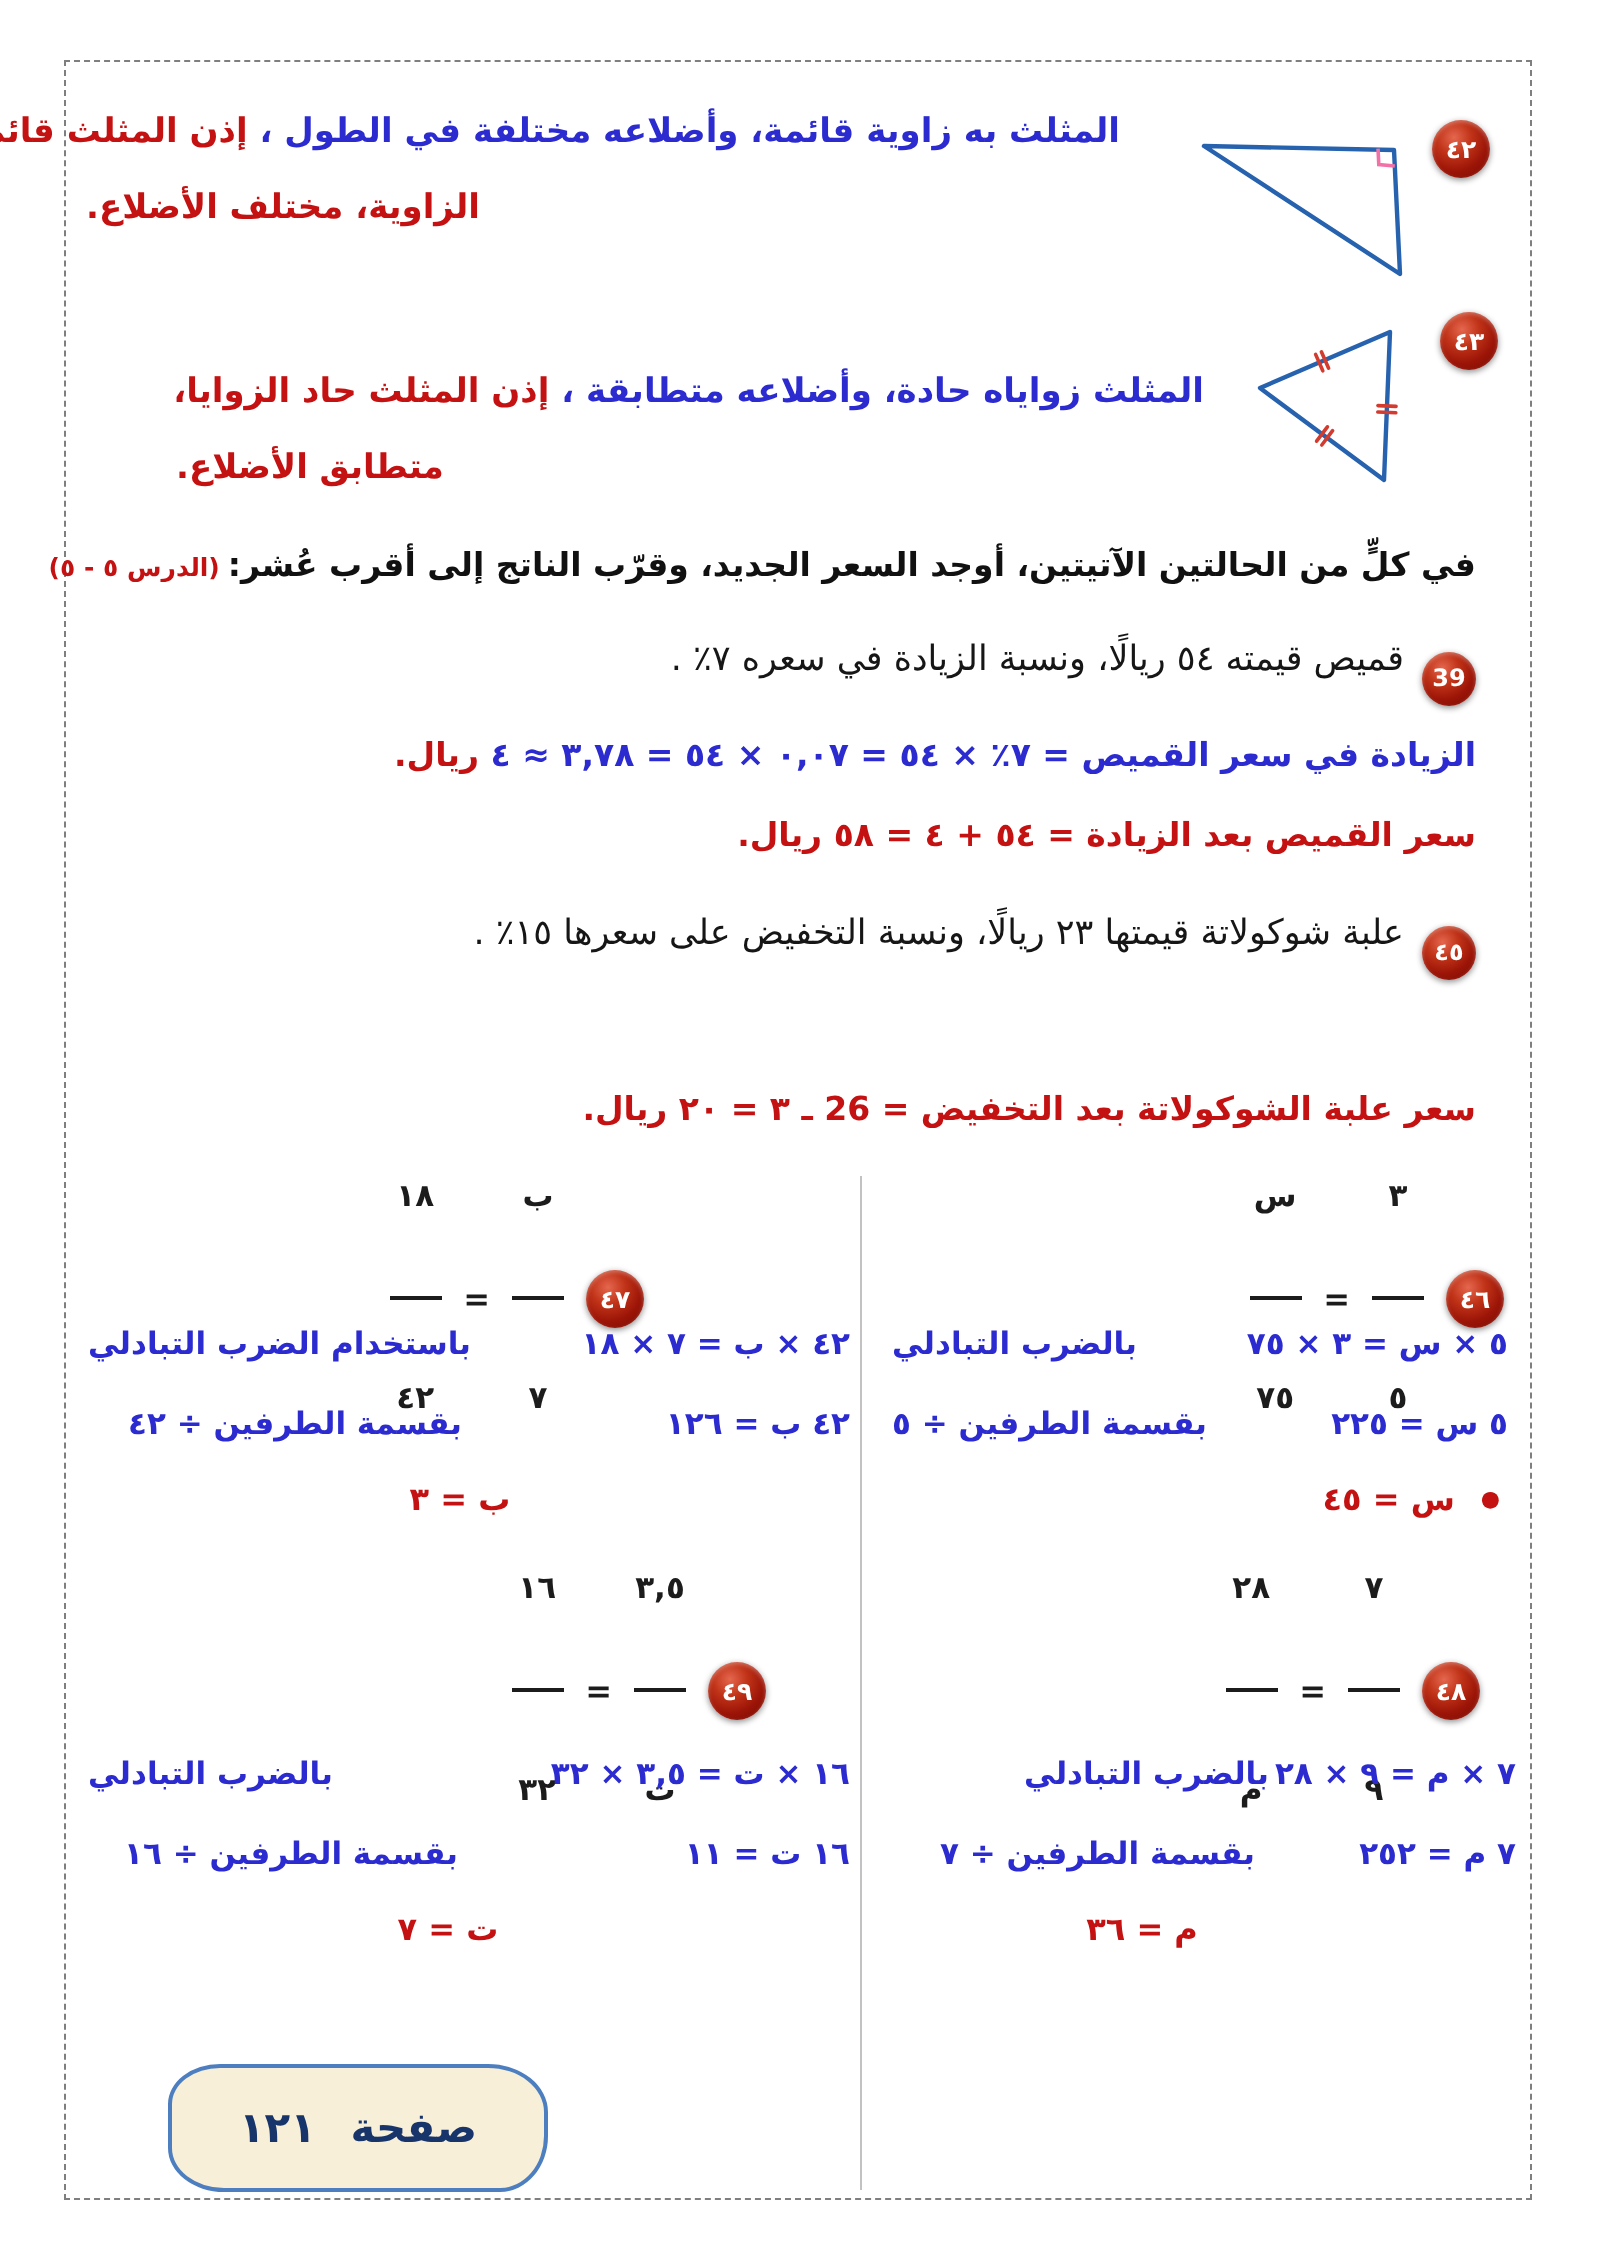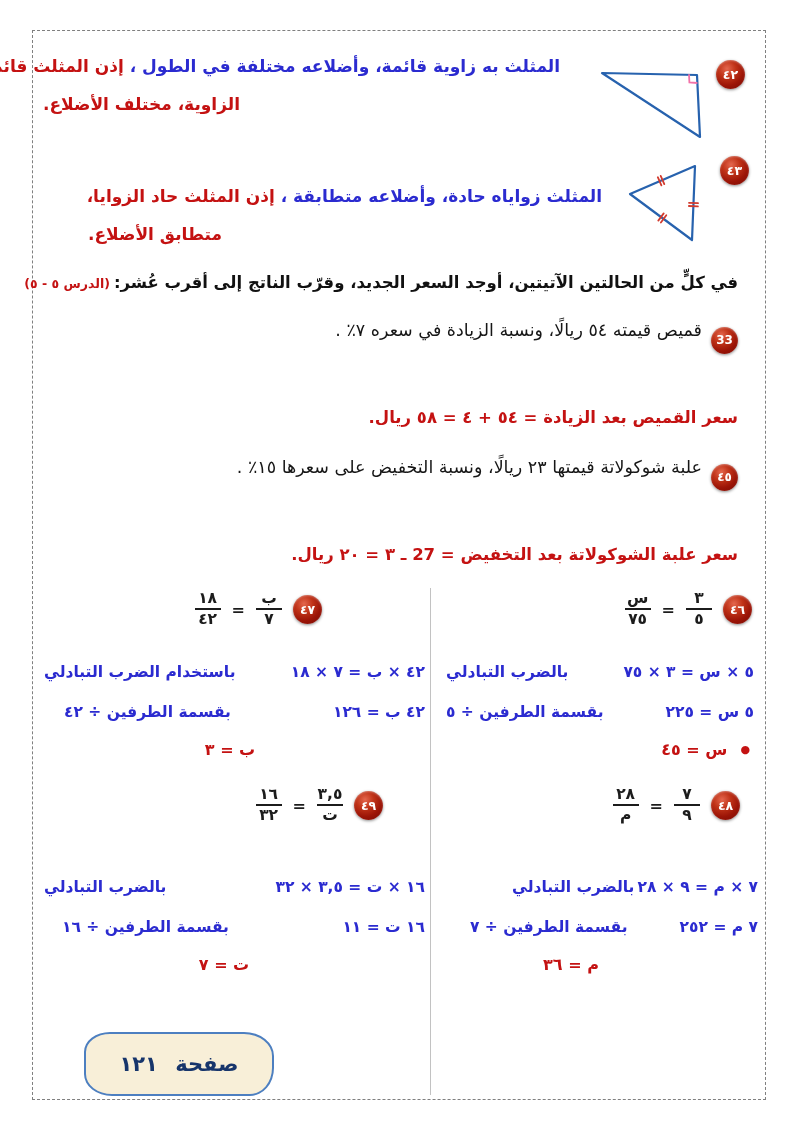--- a/index.html
+++ b/index.html
@@ -23,21 +23,21 @@
 
   .heading{direction:rtl;text-align:right;white-space:nowrap;font-weight:bold;font-size:16.5px;color:#111;}
   .lesson{font-size:12.5px;font-weight:bold;margin-right:4px;color:var(--red,#c41212);}
 
   .stmt{direction:rtl;text-align:right;white-space:nowrap;font-size:17.5px;color:#161616;}
   .work{direction:rtl;text-align:right;white-space:nowrap;font-weight:bold;font-size:16.5px;}
   .ans{direction:rtl;text-align:right;white-space:nowrap;font-weight:bold;font-size:16.5px;color:var(--red,#c41212);}
 
   .eqrow{display:flex;direction:rtl;align-items:center;gap:11px;}
   .frac{display:inline-flex;flex-direction:column;align-items:center;font-weight:bold;
-        font-size:15.5px;line-height:1.12;color:var(--ink,#1c1c1c);}
+        font-size:15.5px;line-height:1.12;color:var(--ink,#1c1c1c);gap:40px;}
   .frac .bar{height:2px;background:var(--ink,#1c1c1c);width:100%;min-width:26px;margin:1px 0;}
   .eqsign{font-weight:bold;font-size:16px;color:var(--ink,#1c1c1c);}
 
   .workline{display:flex;direction:rtl;justify-content:space-between;align-items:baseline;
             white-space:nowrap;font-weight:bold;font-size:15.5px;color:var(--blue,#2b2bd0);}
   .workline.packed{justify-content:flex-start;gap:3px;}
   .ansline{direction:rtl;text-align:center;white-space:nowrap;font-weight:bold;font-size:16px;color:var(--red,#c41212);}
   .bulletans{display:flex;direction:rtl;align-items:center;gap:13px;font-weight:bold;font-size:16px;color:var(--red,#c41212);}
   .bullet{font-size:11px;line-height:1;}
 
@@ -81,28 +81,31 @@
   <div class="abs figline l2 red" style="left:88px;top:219px;width:514px">متطابق الأضلاع.</div>
   <div class="abs figline l1" style="left:88px;top:181px;width:514px">
     <span class="blue">المثلث زواياه حادة، وأضلاعه متطابقة ، </span><span class="red">إذن المثلث حاد الزوايا،</span>
   </div>
 
   <div class="abs heading" style="left:36px;top:273px;width:702px">
     <span>في كلٍّ من الحالتين الآتيتين، أوجد السعر الجديد، وقرّب الناتج إلى أقرب عُشر:</span><span class="lesson">(الدرس ٥ - ٥)</span>
   </div>
 
   <div class="abs stmt" style="left:36px;top:320px;width:702px">
-    <span class="num-badge inline-badge">33</span><span>قميص قيمته ٥٤ ريالًا، ونسبة الزيادة في سعره ٧٪ .</span>
+    <span class="num-badge inline-badge">39</span><span>قميص قيمته ٥٤ ريالًا، ونسبة الزيادة في سعره ٧٪ .</span>
+  </div>
+  <div class="abs work" style="left:36px;top:368px;width:702px">
+    <span class="blue">الزيادة في سعر القميص = ٧٪ × ٥٤ = ٠,٠٧ × ٥٤ = ٣,٧٨ ≈ ٤ </span><span class="red">ريال.</span>
   </div>
   <div class="abs ans" style="left:36px;top:408px;width:702px">سعر القميص بعد الزيادة = ٥٤ + ٤ = ٥٨ ريال.</div>
 
   <div class="abs stmt" style="left:36px;top:457px;width:702px">
     <span class="num-badge inline-badge">٤٥</span><span>علبة شوكولاتة قيمتها ٢٣ ريالًا، ونسبة التخفيض على سعرها ١٥٪ .</span>
   </div>
-  <div class="abs ans" style="left:36px;top:545px;width:702px">سعر علبة الشوكولاتة بعد التخفيض = 27 ـ ٣ = ٢٠ ريال.</div>
+  <div class="abs ans" style="left:36px;top:545px;width:702px">سعر علبة الشوكولاتة بعد التخفيض = 26 ـ ٣ = ٢٠ ريال.</div>
 
   <div class="abs divider" style="left:430px;top:588px;height:507px"></div>
 
   <div class="abs eqrow" style="left:432px;top:590px;width:330px;padding-left:0;padding-right:10px;box-sizing:border-box">
     <span class="num-badge">٤٦</span>
     <span class="frac">
       <span>٣</span>
       <span class="bar"></span>
       <span>٥</span>
     </span>

